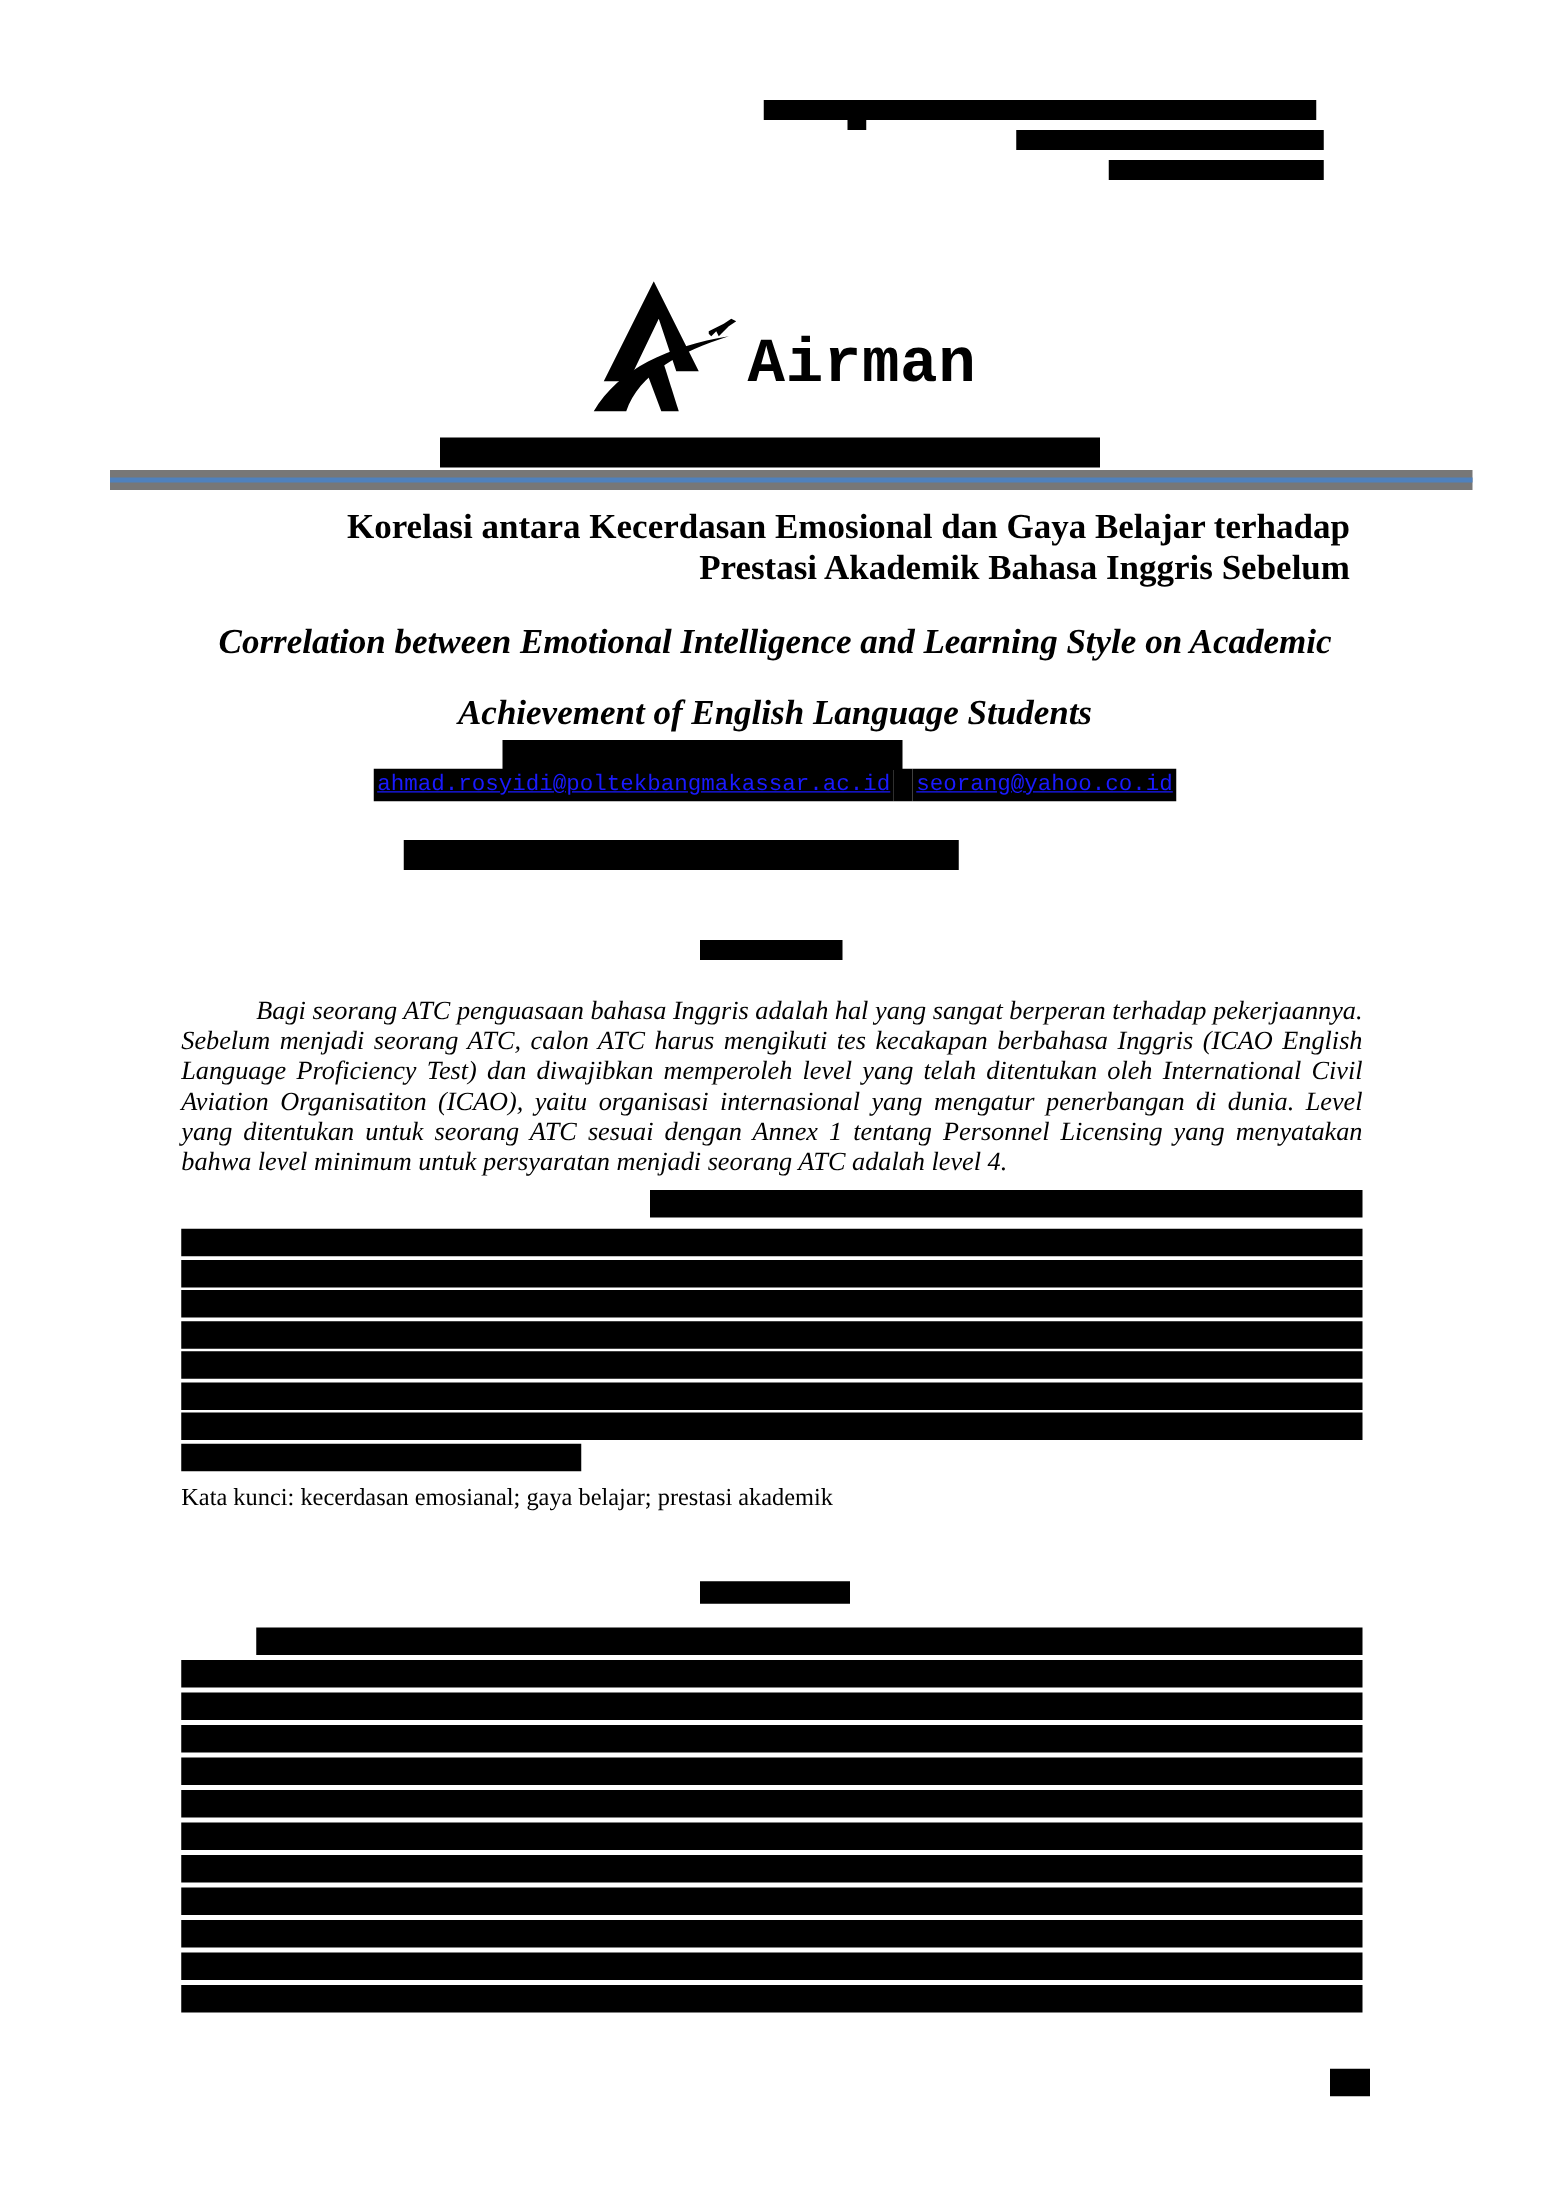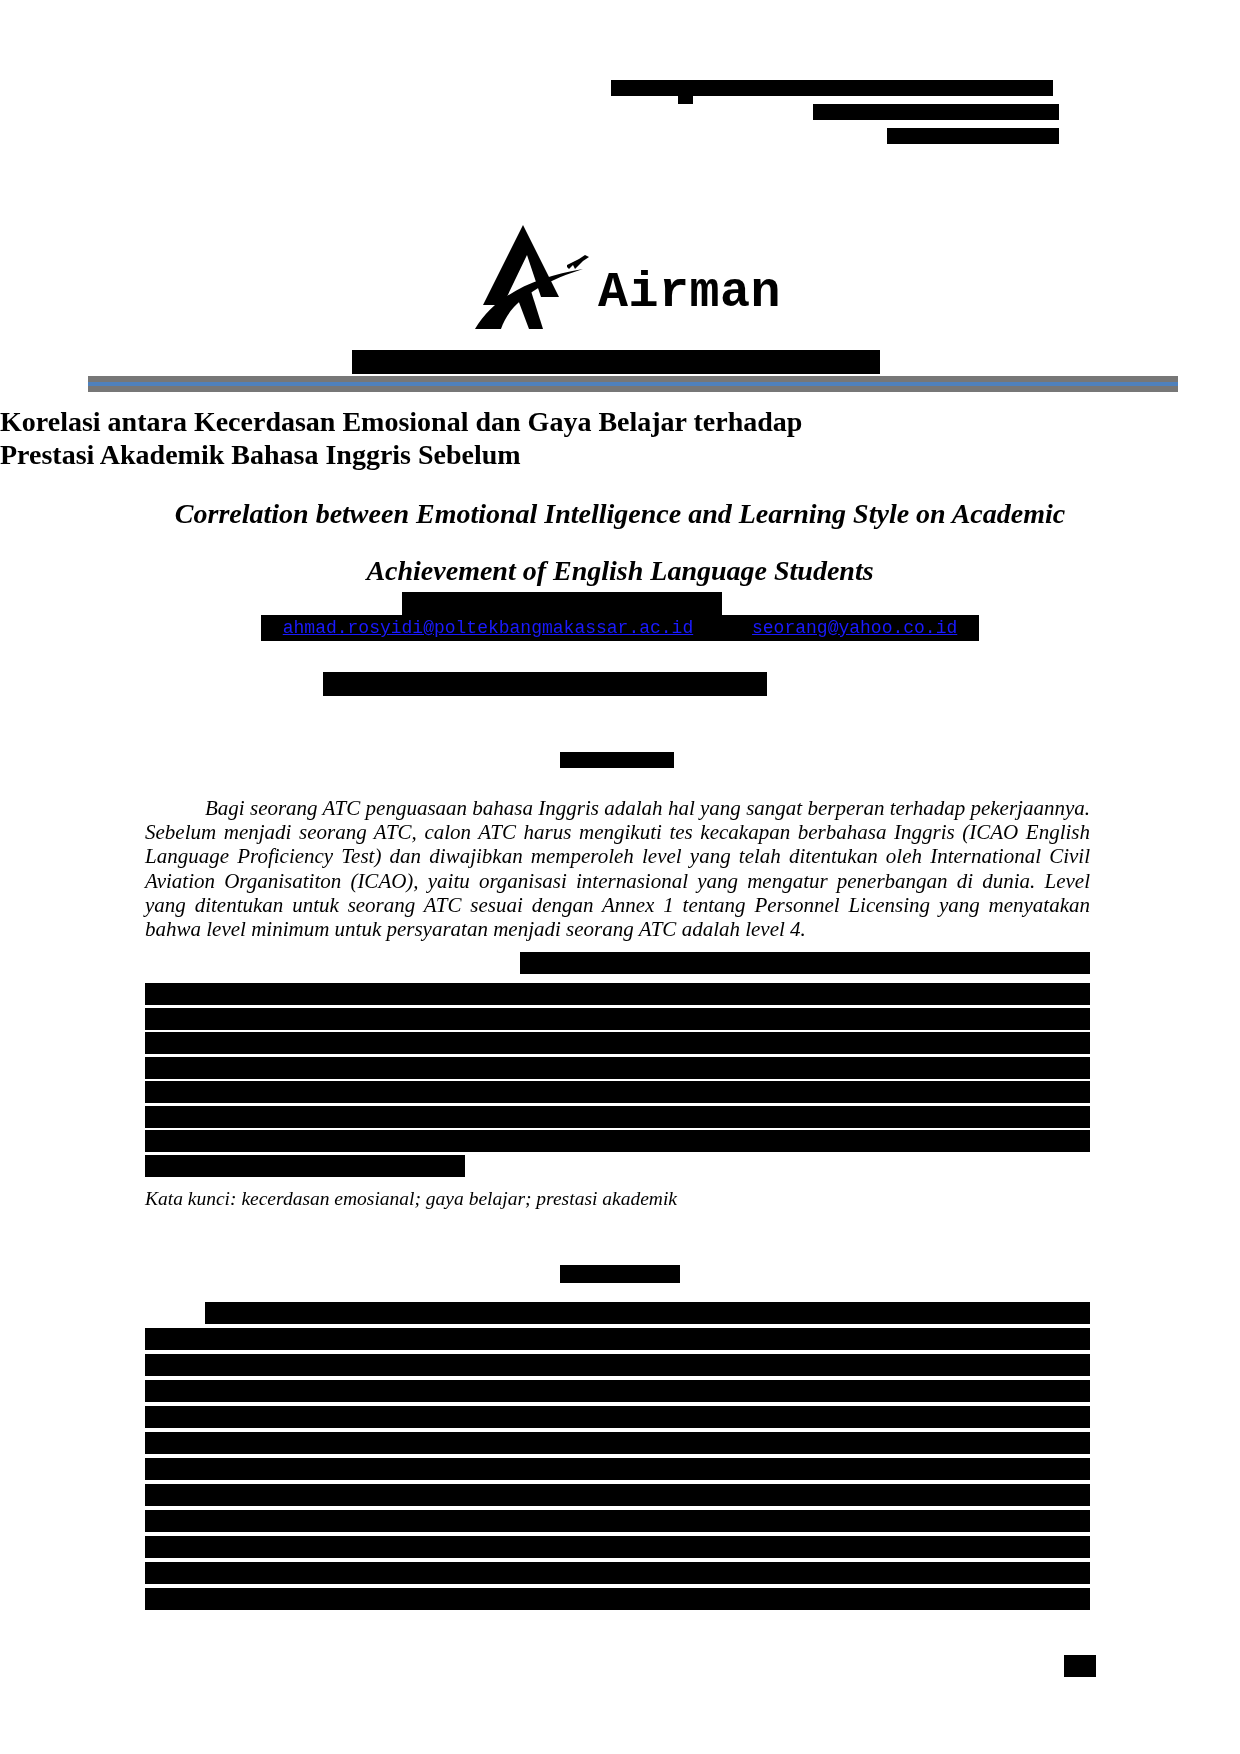--- a/index.html
+++ b/index.html
@@ -9,31 +9,31 @@
     .bar { position: absolute; background: #000; }
     
     .hdr-bar { background:#000; position:absolute; }
     
     .logo-word { position:absolute; left:598px; top:268px; font-family:Liberation Mono, monospace;
                  font-weight:bold; font-size:50px; letter-spacing:0.5px; line-height:1; color:#000; }
     
     .divider-outer { position:absolute; left:88px; top:376px; width:1090px; height:16px; background:#777777; }
     .divider-inner { position:absolute; left:0; top:6px; width:100%; height:4px; background:#4f81bd; }
     
-    .title-id { position:absolute; left:0; width:1080px; text-align:left; font-weight:bold;
+    .title-id { position:absolute; left:0; width:1080px; text-align:right; font-weight:bold;
                 font-size:28px; line-height:33px; }
     .title-en { position:absolute; left:0; width:1240px; text-align:center; font-weight:bold; font-style:italic;
                 font-size:28px; line-height:33px; }
     .emails { position:absolute; left:0; width:1240px; top:615px; text-align:center; }
     .emails span { display:inline-block; background:#000; color:#1a1aff; font-family:"Liberation Mono","DejaVu Sans Mono",monospace;
-                   font-size:18px; line-height:26px; text-decoration:underline; padding:0 22px; }
+                   font-size:18px; line-height:26px; text-decoration:underline; padding:0 3px; }
     .abstract { position:absolute; left:145px; width:945px; top:796px; font-style:italic; font-size:21px;
                 line-height:24.2px; text-align:justify; }
     .abstract .indent { display:inline-block; width:60px; }
-    .keywords { position:absolute; left:145px; top:1187px; font-style:italic; font-size:19.5px; line-height:24px; }
+    .keywords { position:absolute; left:145px; top:1187px; font-size:19.5px; line-height:24px; }
     .redact-lines .ln { position:absolute; background:#000; height:22px; }
     .page-num { position:absolute; left:1064px; top:1655px; width:32px; height:22px; background:#000; }
   </style>
 </head>
 <body>
 
 <div>
   <div class="hdr-bar" style="left:611px;top:80px;width:442px;height:16px;"></div>
   <div class="hdr-bar" style="left:678px;top:96px;width:15px;height:8px;"></div>
   <div class="hdr-bar" style="left:813px;top:104px;width:246px;height:16px;"></div>

